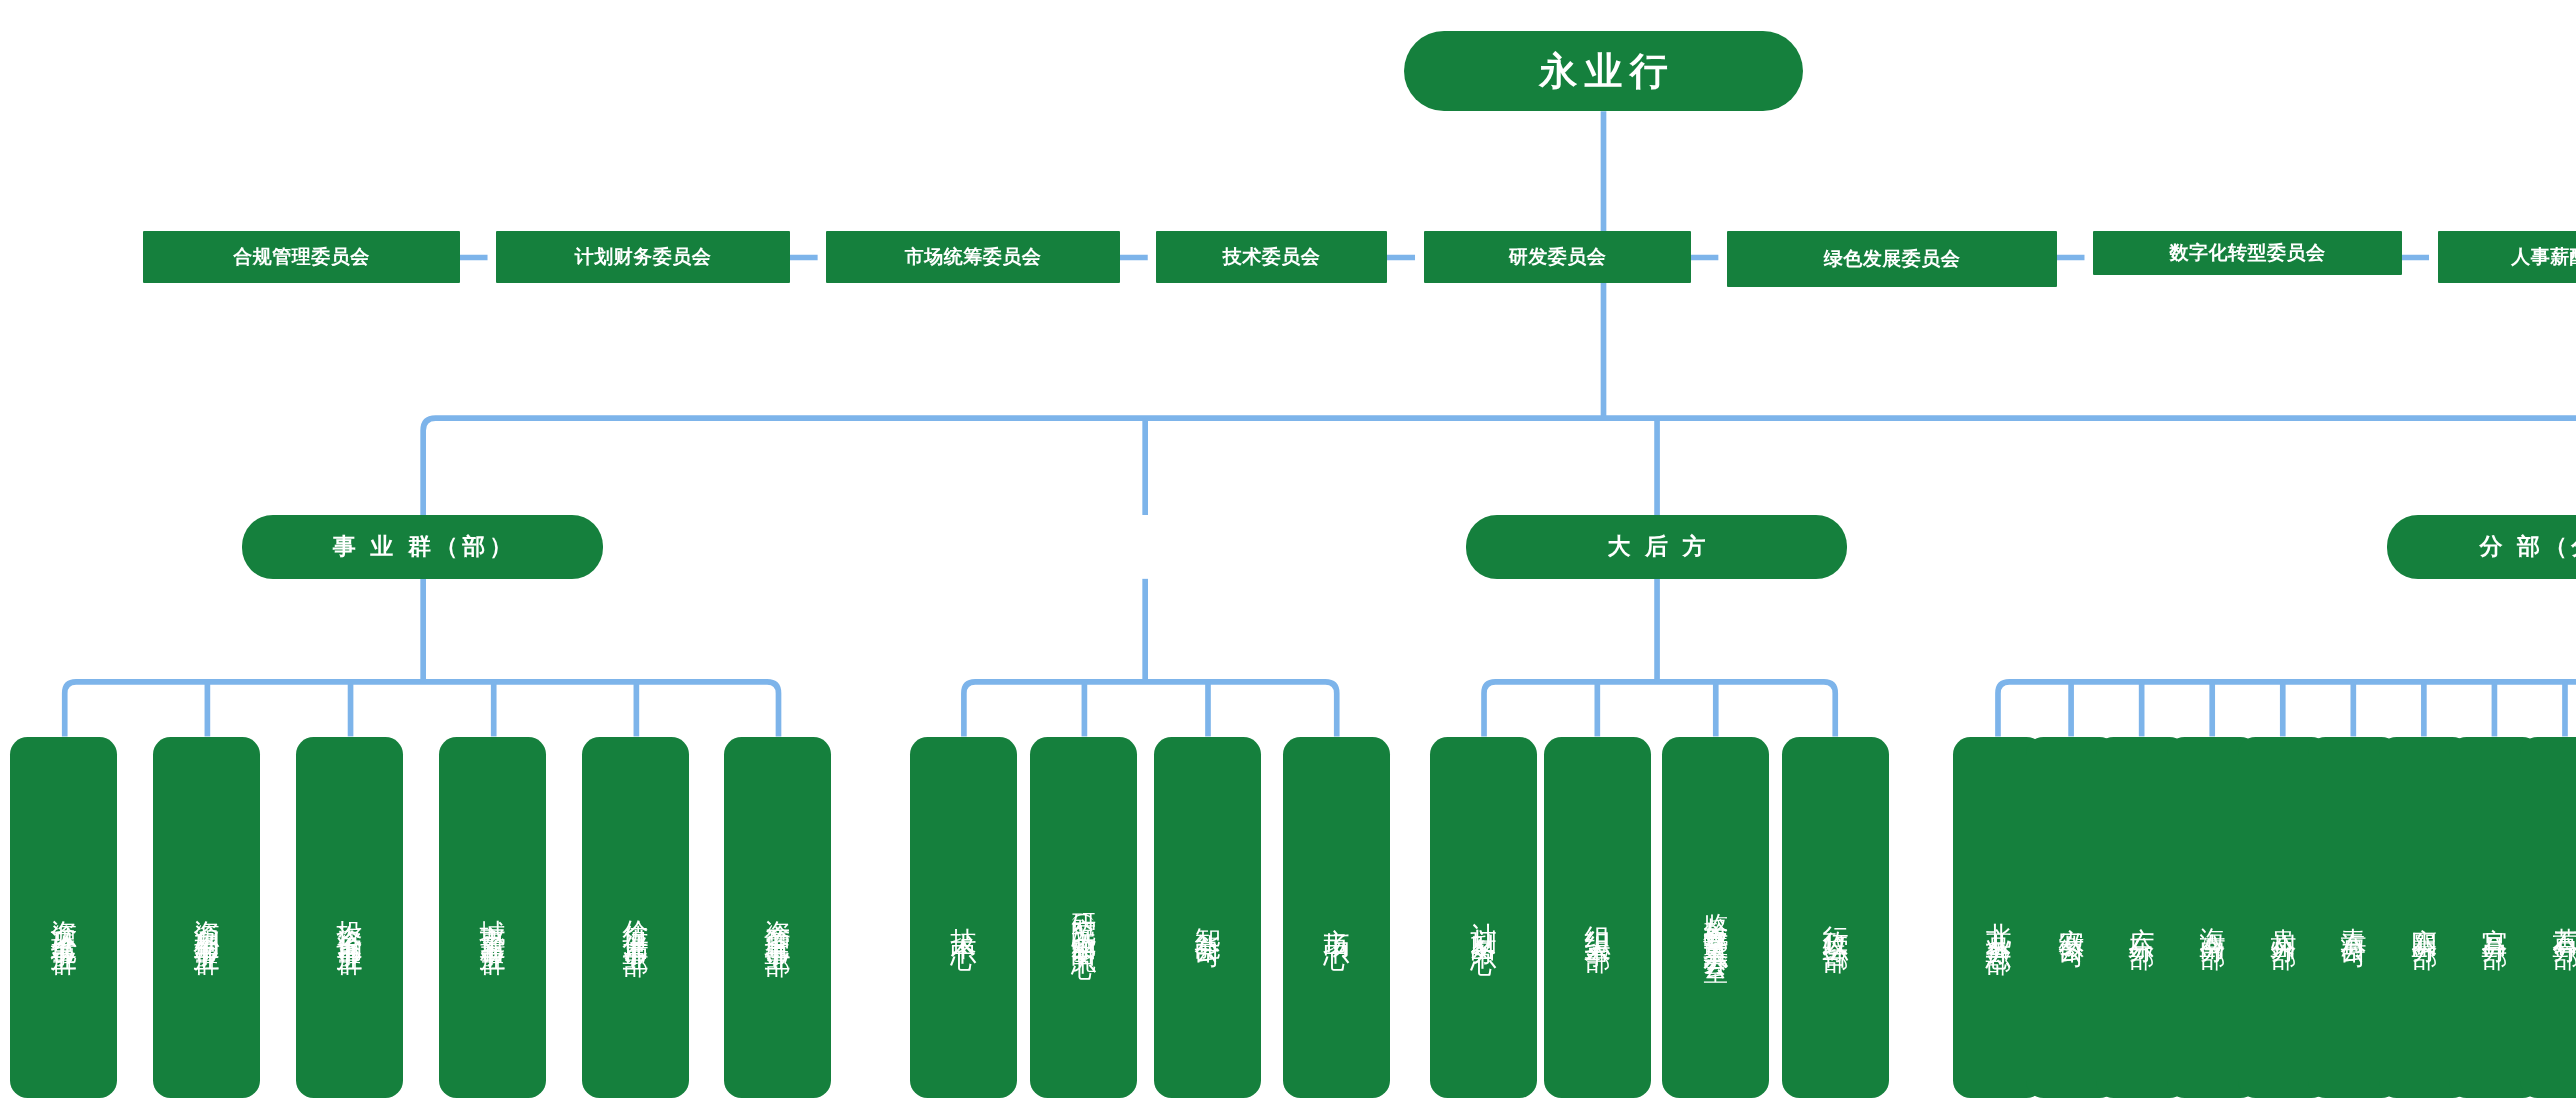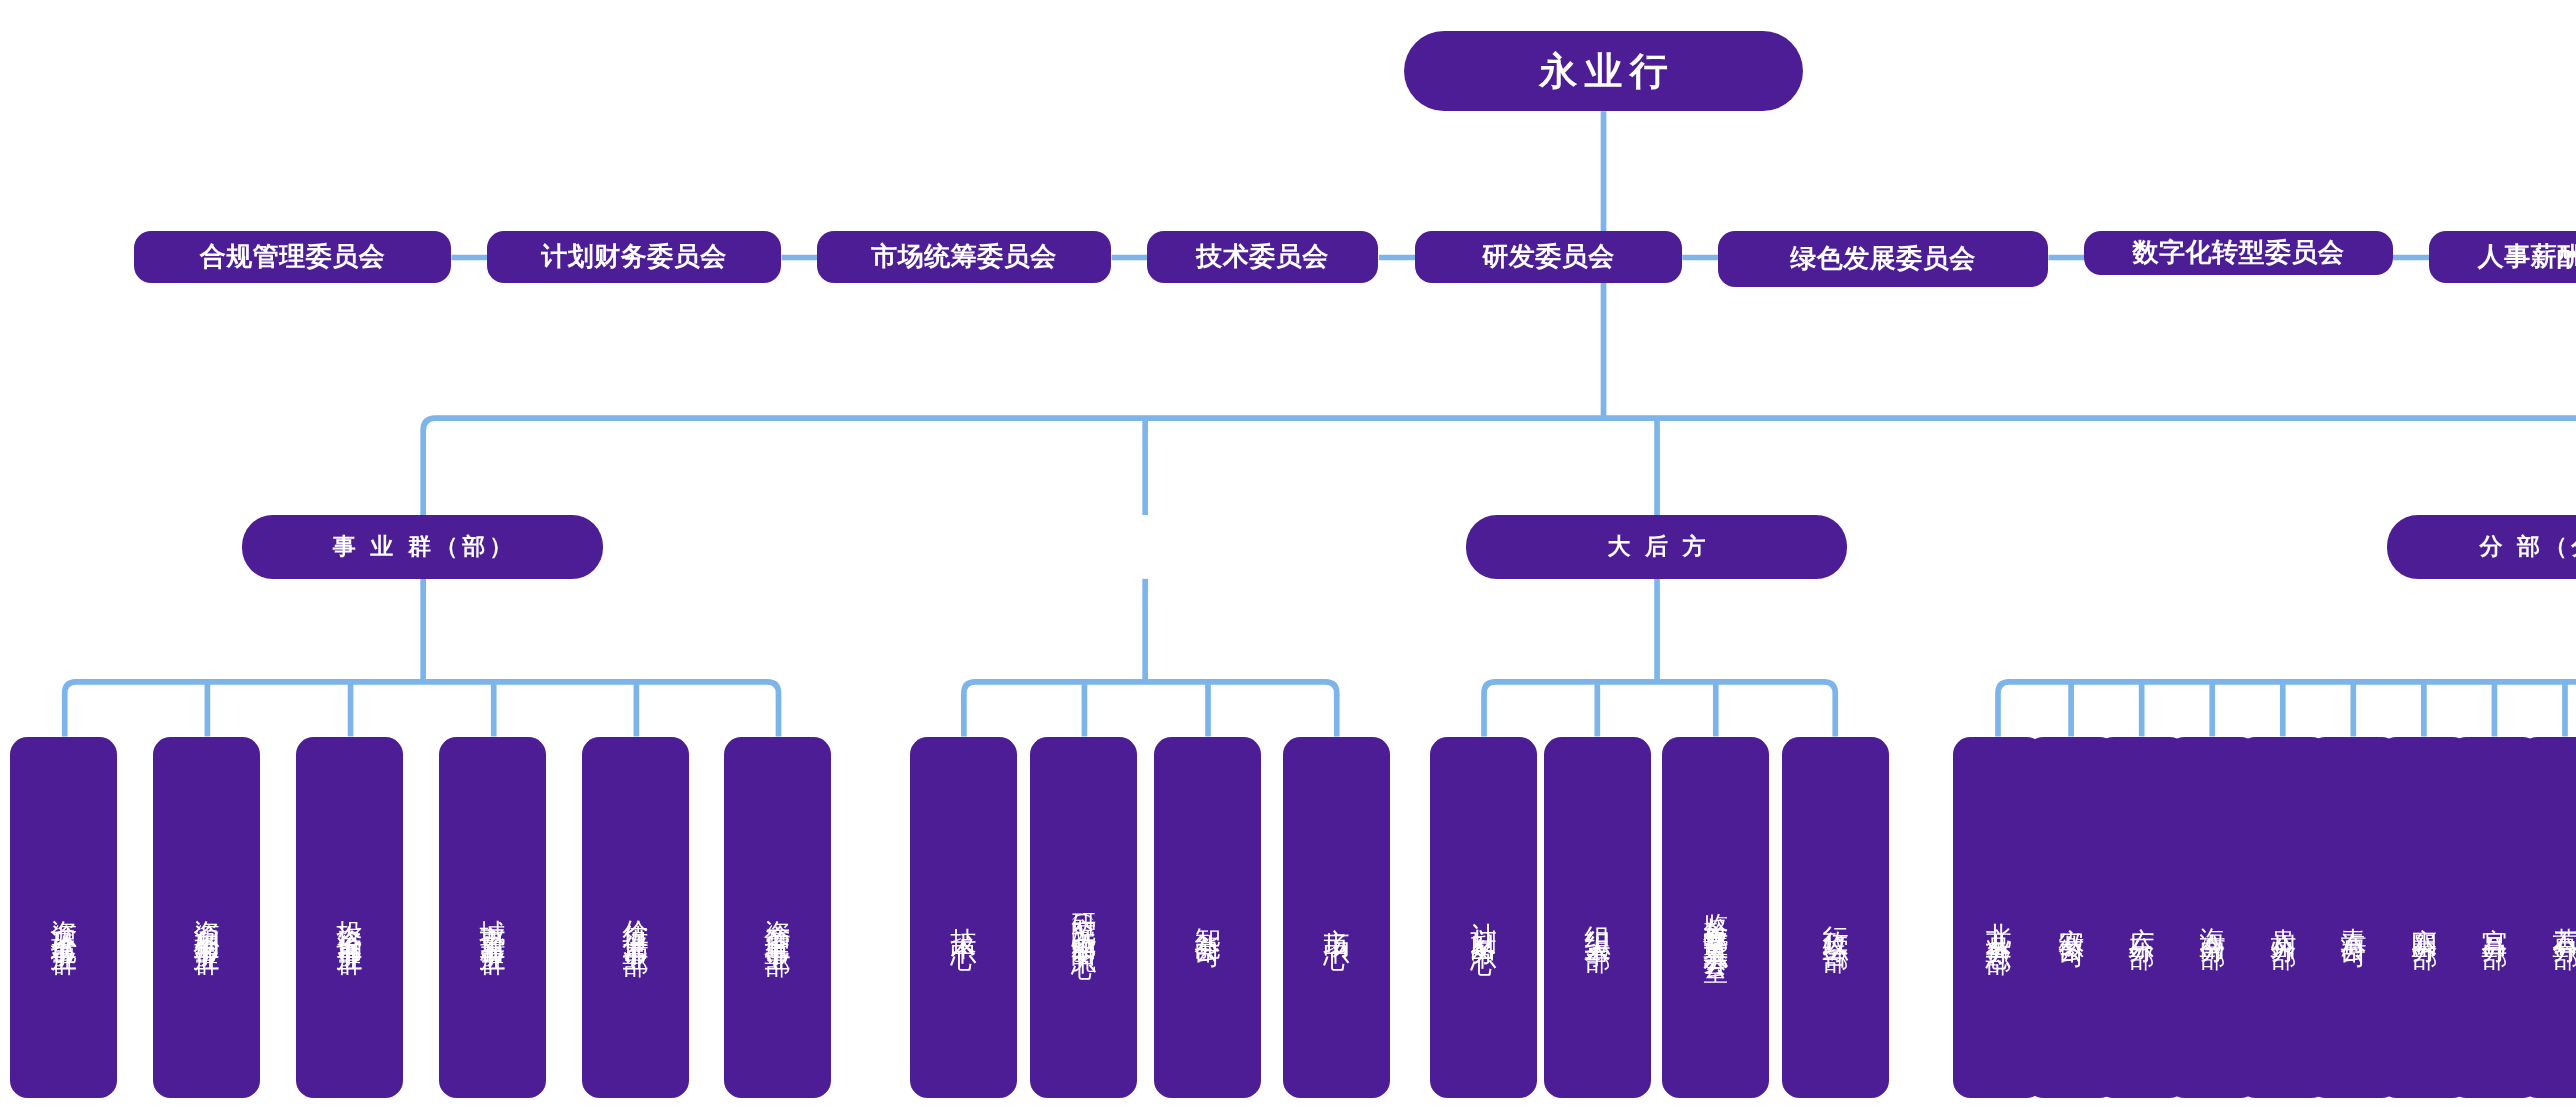--- a/index.html
+++ b/index.html
@@ -8,37 +8,37 @@
     width:3207px;height:1117px;position:relative;overflow:hidden;
   }
   #stage{position:absolute;left:0;top:0;width:3207px;height:1117px;}
 
   
   #wires{position:absolute;left:0;top:0;width:3207px;height:1117px;z-index:1;}
 
   
   .node{
     position:absolute;z-index:3;
-    background:#4c1d95;color:#ffffff;
+    background:#15803d;color:#ffffff;
     display:flex;align-items:center;justify-content:center;
     box-sizing:border-box;
     text-align:center;
     line-height:1.12;
     white-space:nowrap;
   }
 
   .root{
     border-radius:62px;
     font-size:38px;font-weight:700;letter-spacing:7.2px;
     text-indent:7.2px;
   }
 
   .committee{
-    border-radius:17px;
-    font-size:26px;font-weight:700;letter-spacing:0.5px;
+    border-radius:1px;
+    font-size:19px;font-weight:700;letter-spacing:0.5px;margin-left:9px;
   }
 
   .division{
     border-radius:31px;
     font-size:23px;font-weight:700;letter-spacing:4.1px;
     text-indent:4.1px;
   }
 
   
   .leaf{

